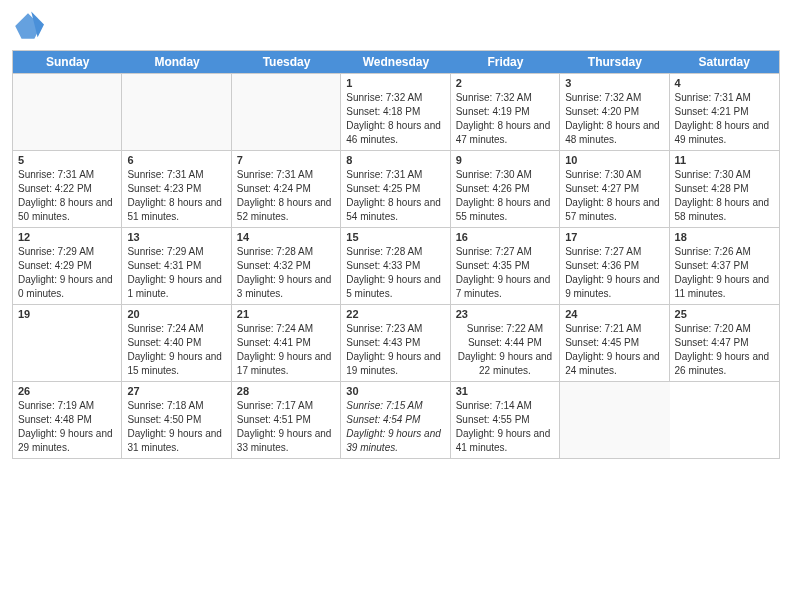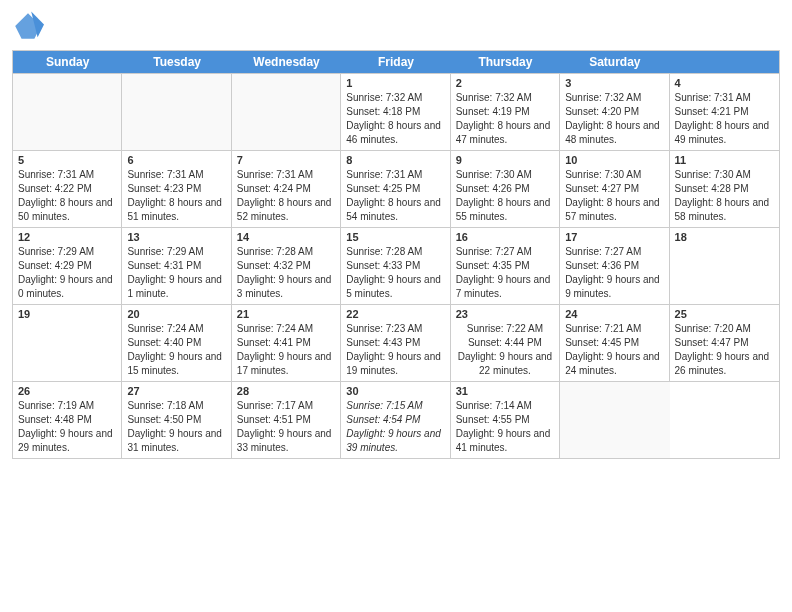--- a/index.html
+++ b/index.html
@@ -132,20 +132,21 @@
     </div>
     <div class="title-section">
       <div class="month-title"></div>
       <div class="subtitle"></div>
     </div>
   </div>
 
   <div class="calendar">
     <div class="cal-header">
     <div class="cal-header-cell">Sunday</div>
+        <div class="cal-header-cell">Monday</div>
         <div class="cal-header-cell">Tuesday</div>
         <div class="cal-header-cell">Wednesday</div>
         <div class="cal-header-cell">Friday</div>
         <div class="cal-header-cell">Thursday</div>
         <div class="cal-header-cell">Saturday</div>
       </div>
     <div class="cal-body">
     <div class="cal-row">
           <div class="cal-cell empty"></div>
           <div class="cal-cell empty"></div>
@@ -251,20 +252,23 @@
 Daylight: 9 hours and 7 minutes.</div>
           </div>
           <div class="cal-cell">
             <div class="day-num">17</div>
             <div class="cell-content" style="white-space: pre-line;">Sunrise: 7:27 AM
 Sunset: 4:36 PM
 Daylight: 9 hours and 9 minutes.</div>
           </div>
           <div class="cal-cell">
             <div class="day-num">18</div>
+            <div class="cell-content" style="white-space: pre-line;">Sunrise: 7:26 AM
+Sunset: 4:37 PM
+Daylight: 9 hours and 11 minutes.</div>
           </div>
         </div>
         <div class="cal-row">
           <div class="cal-cell">
             <div class="day-num">19</div>
           </div>
           <div class="cal-cell">
             <div class="day-num">20</div>
             <div class="cell-content" style="white-space: pre-line;">Sunrise: 7:24 AM
 Sunset: 4:40 PM

